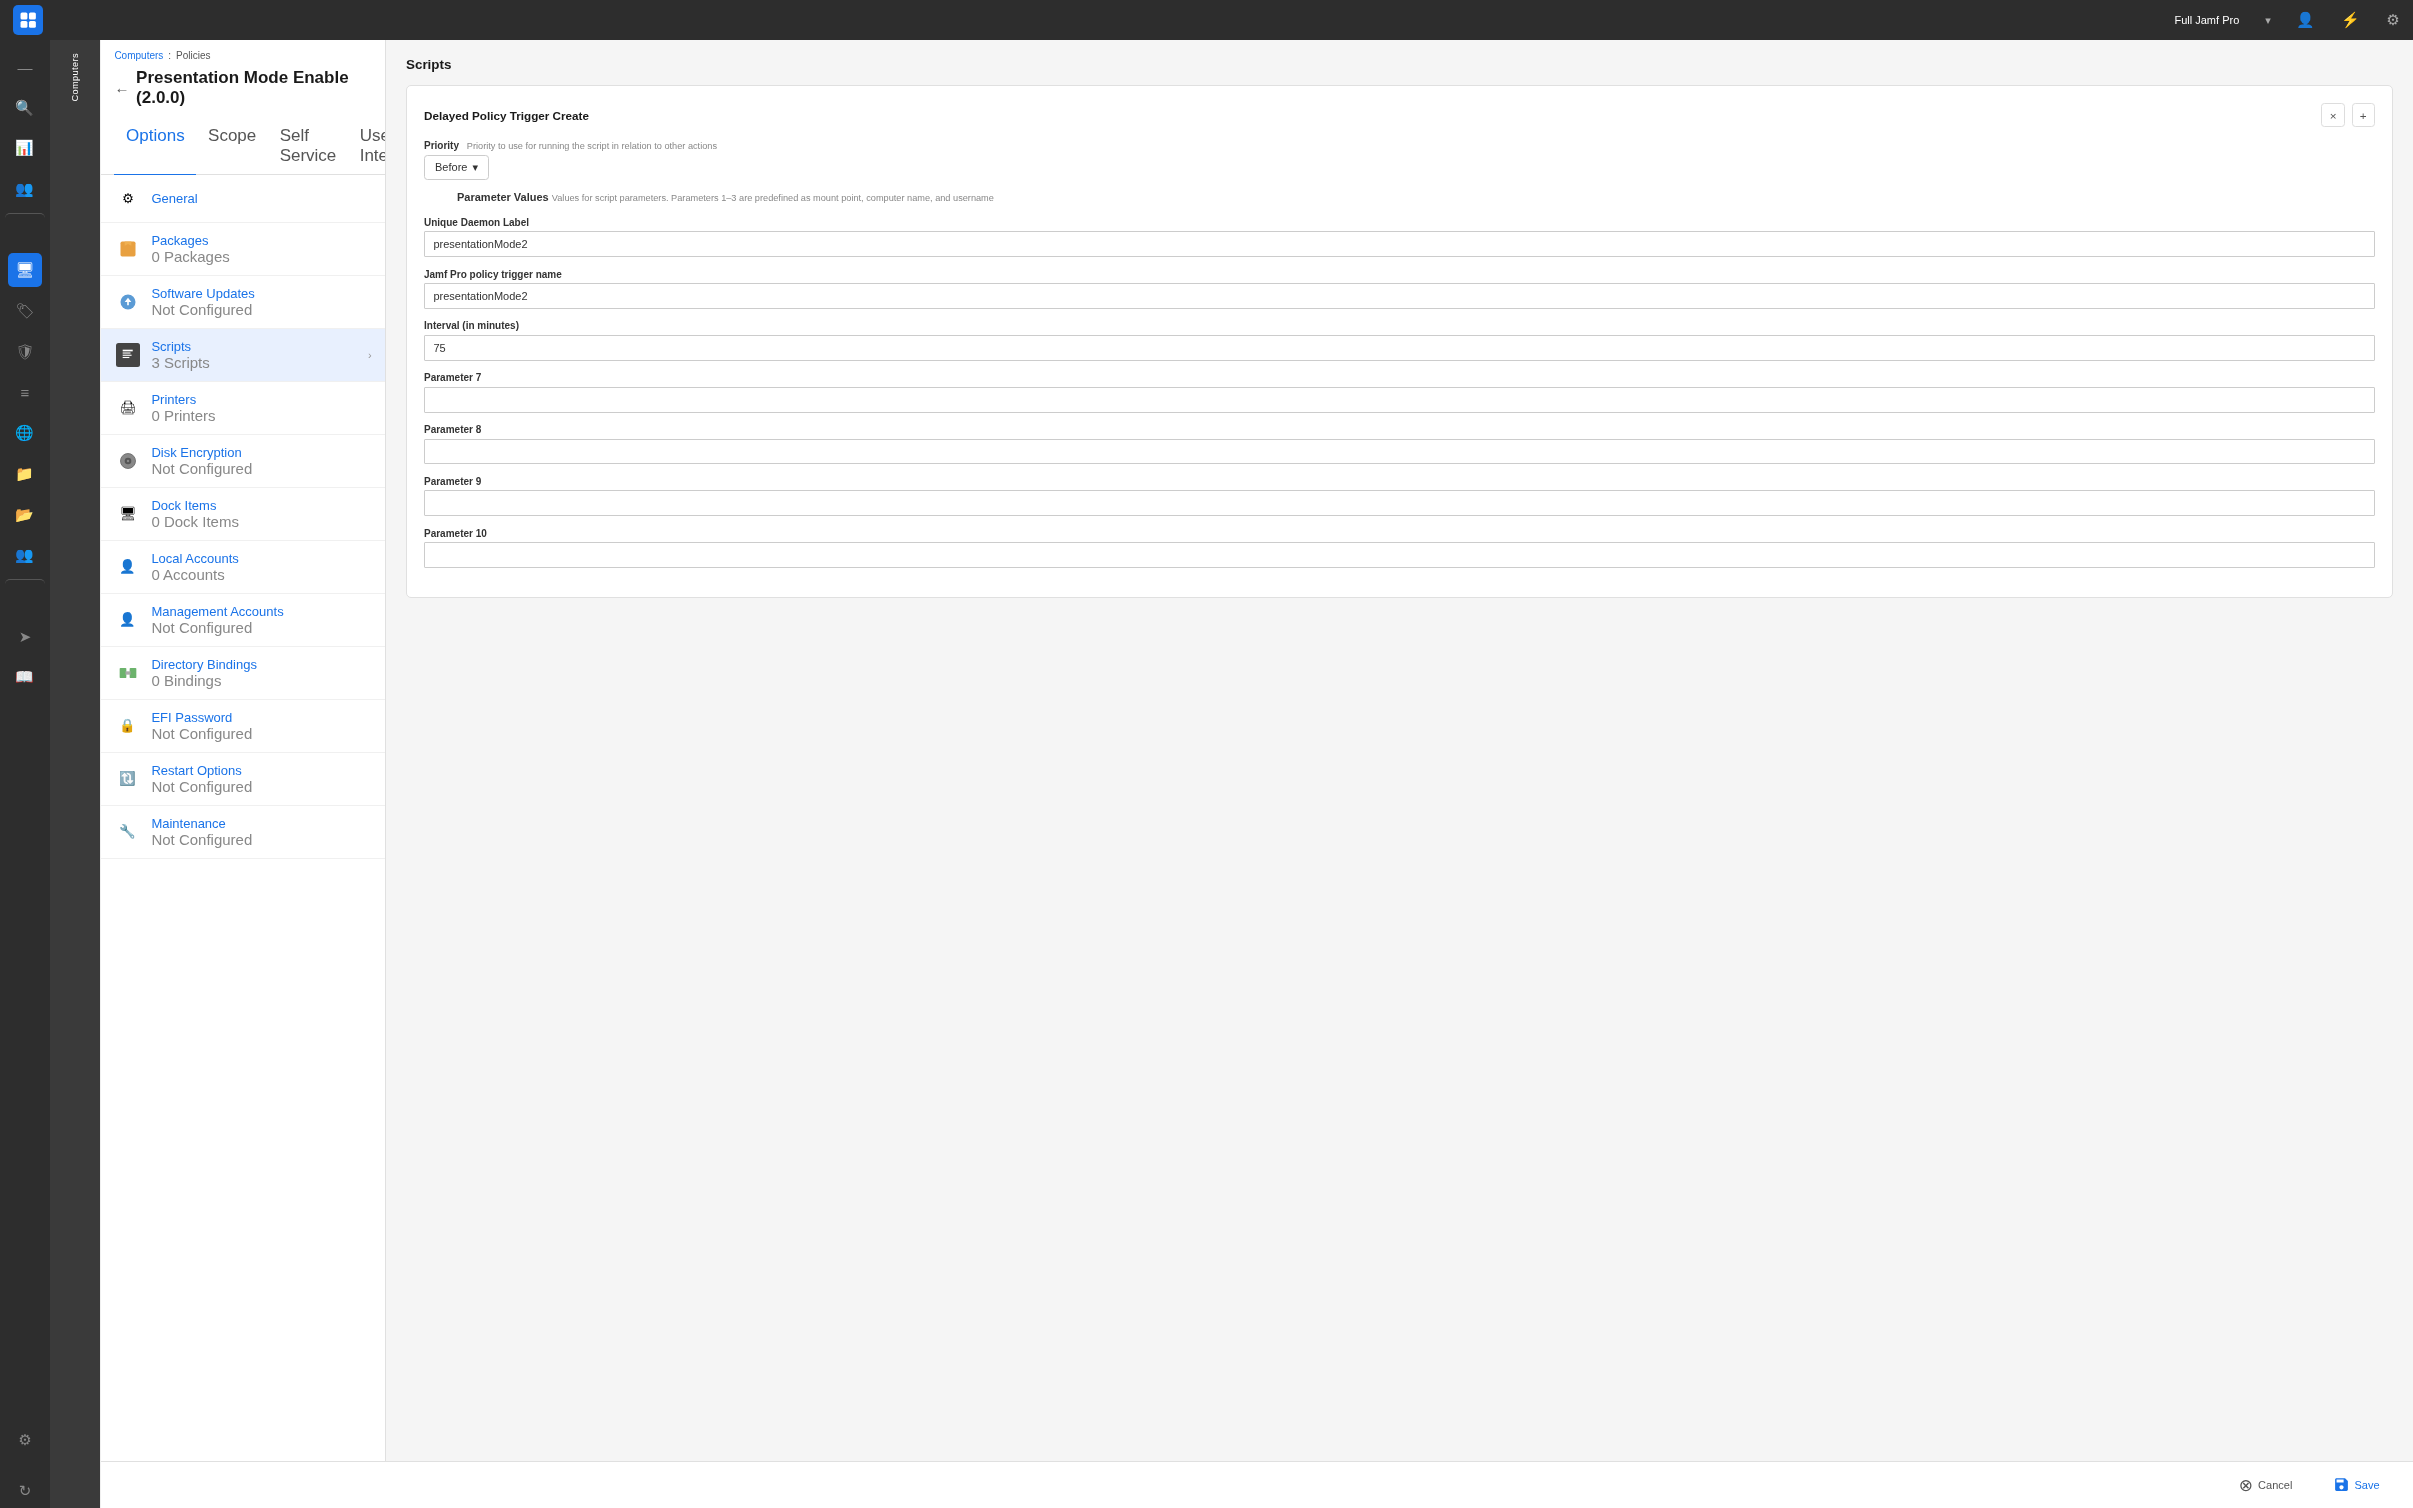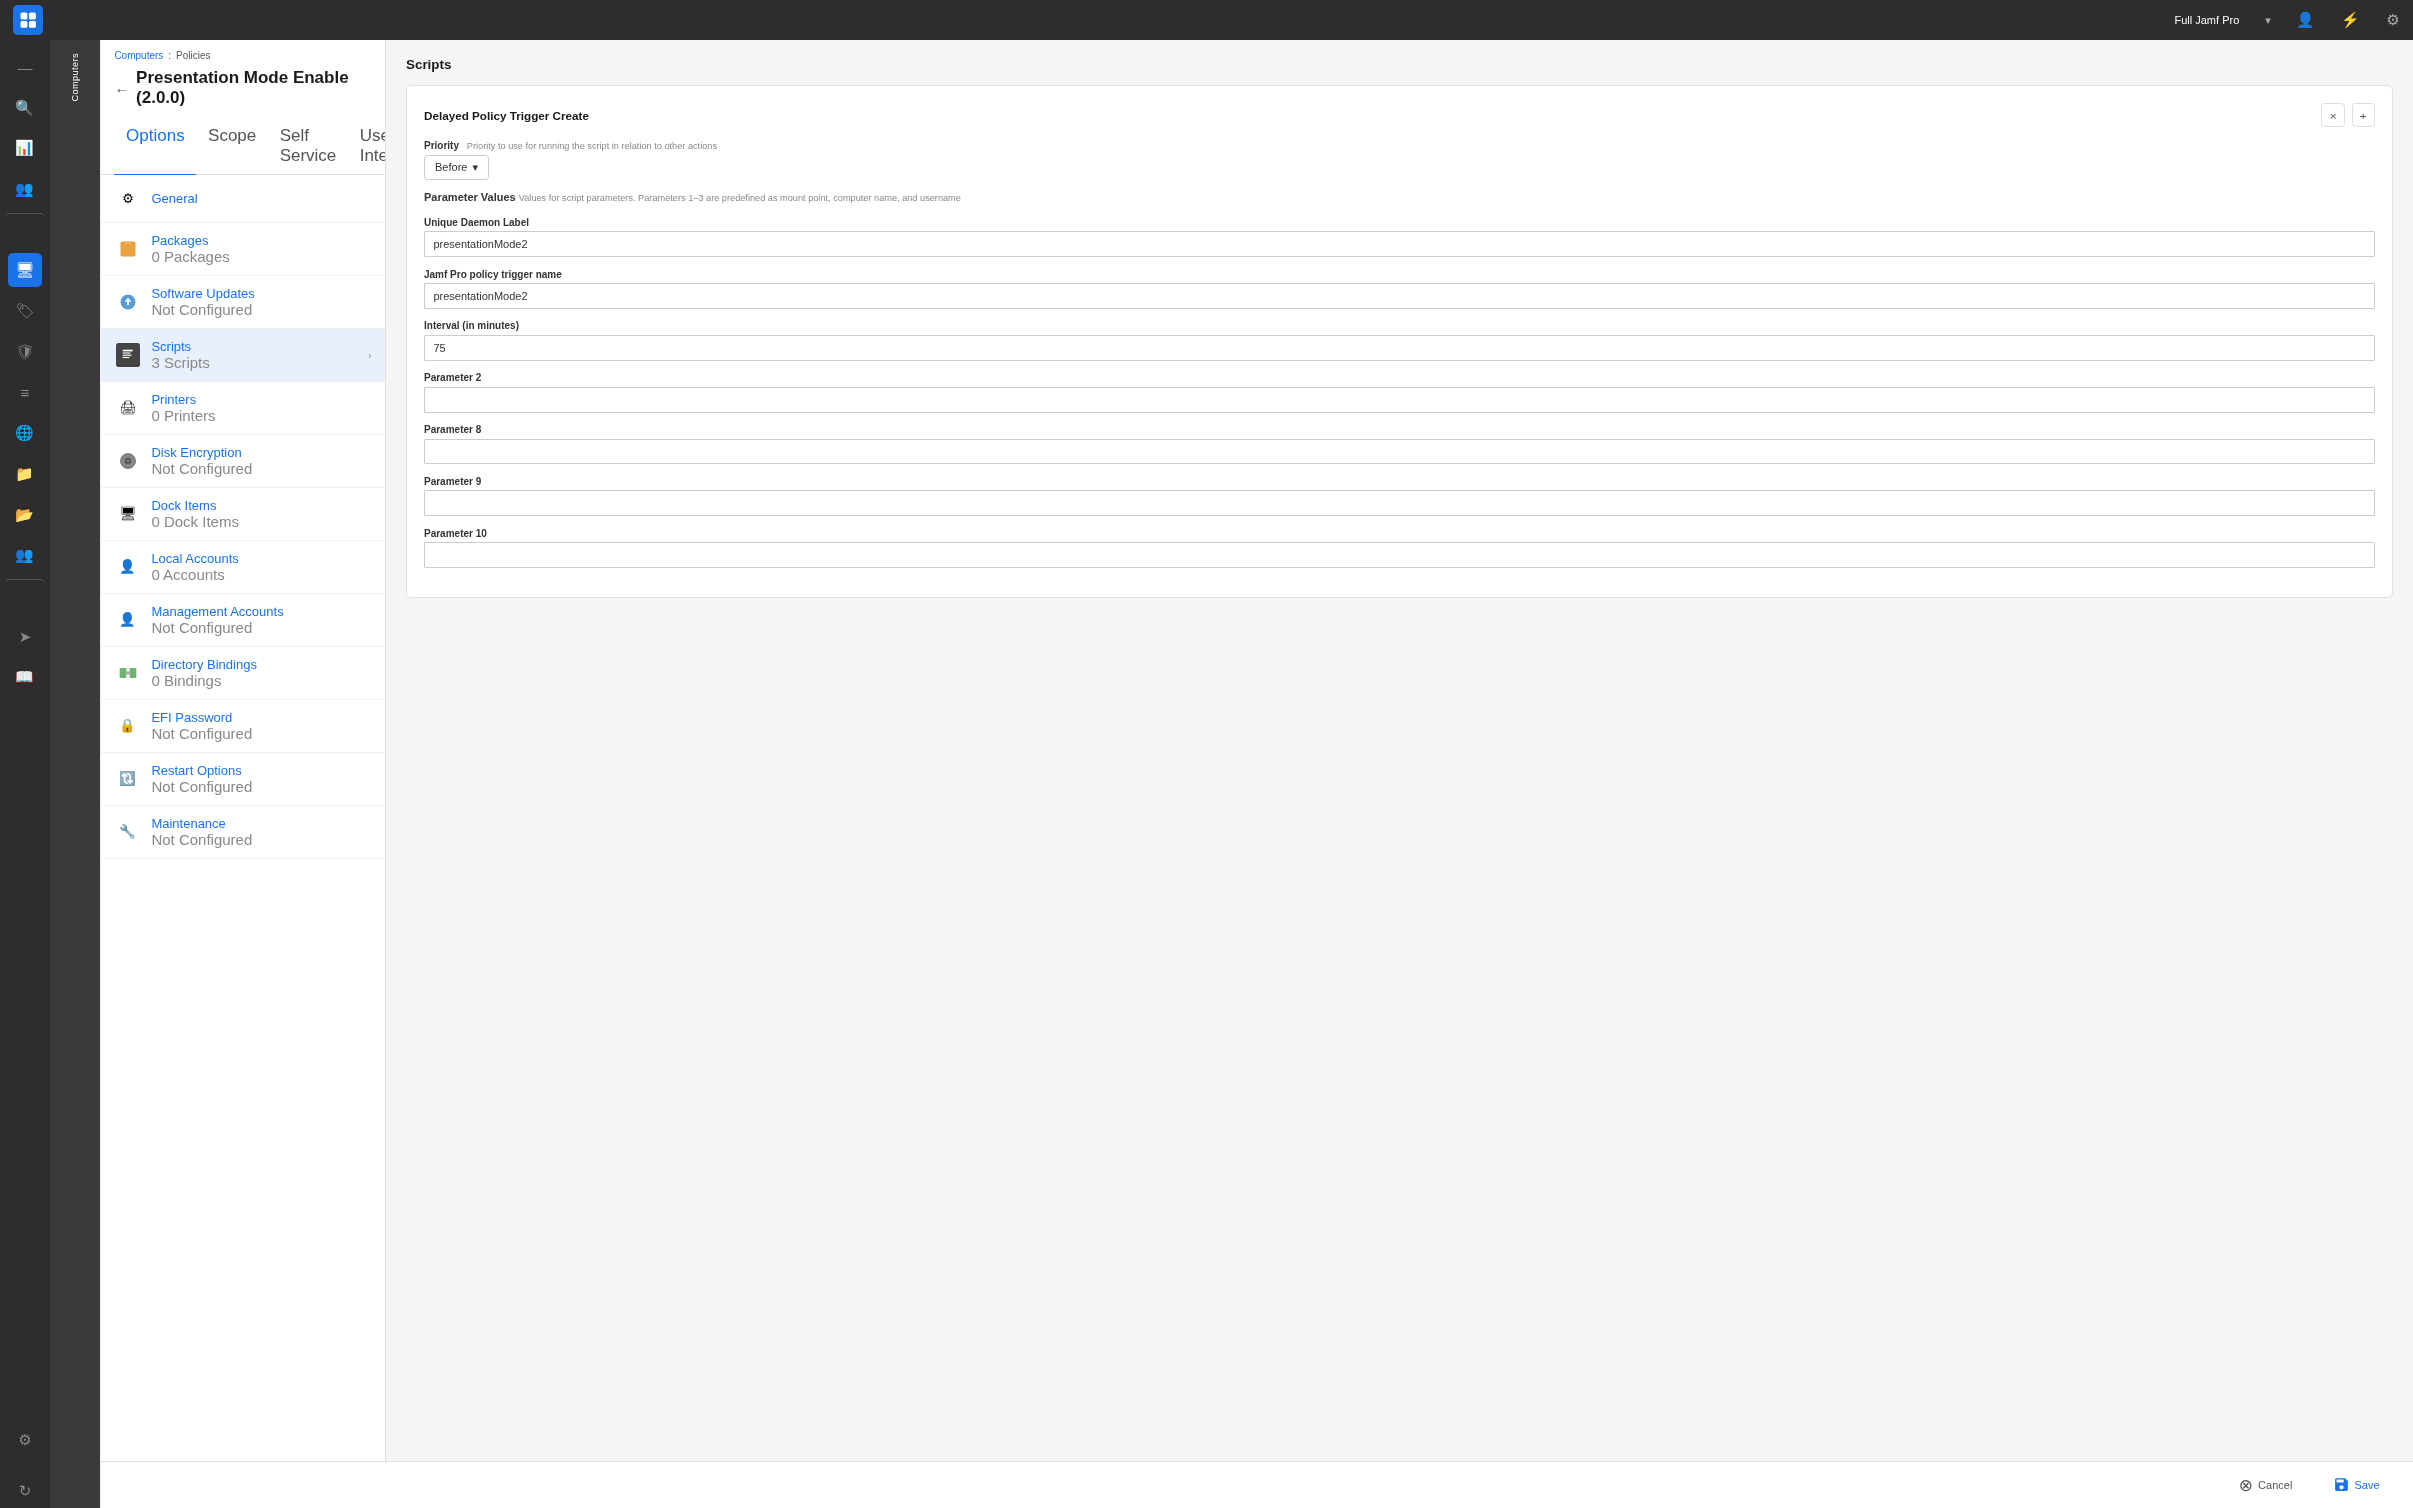--- a/index.html
+++ b/index.html
@@ -120,21 +120,21 @@
       justify-content: center; border: 0.8px solid #ddd; border-radius: 3.4px;
       cursor: pointer; background: white; font-size: 11.7px; color: #555;
     }
 
     .field-group { margin-bottom: 11.7px; }
     .field-label {
       font-size: 10px; font-weight: 600; color: #333; margin-bottom: 3.4px;
     }
     .field-hint { font-size: 9.2px; color: #888; margin-left: 5px; font-weight: normal; }
 
-    .param-section { margin-bottom: 13.4px; }
+    .param-section { margin-bottom: 13.4px; margin-left: 33px; }
     .param-title { font-size: 11px; font-weight: 600; color: #333; margin-bottom: 3.4px; }
     .param-hint { font-size: 9.2px; color: #888; margin-bottom: 8.4px; }
 
     .text-input {
       width: 100%; padding: 5.9px 8.4px; border: 0.8px solid #ccc; border-radius: 1px;
       font-size: 11px; color: #333; outline: none;
     }
 
     .dropdown-btn {
       display: inline-flex; align-items: center; gap: 5px; padding: 5px 10px;
@@ -391,21 +391,21 @@
         <div class="field-label">Jamf Pro policy trigger name</div>
         <input class="text-input" type="text" value="presentationMode2" style="">
       </div>
 
       <div class="field-group">
         <div class="field-label">Interval (in minutes)</div>
         <input class="text-input" type="text" value="75" style="">
       </div>
 
       <div class="field-group">
-        <div class="field-label">Parameter 2</div>
+        <div class="field-label">Parameter 7</div>
         <input class="text-input" type="text" value="" style="">
       </div>
 
       <div class="field-group">
         <div class="field-label">Parameter 8</div>
         <input class="text-input" type="text" value="" style="">
       </div>
 
       <div class="field-group">
         <div class="field-label">Parameter 9</div>

